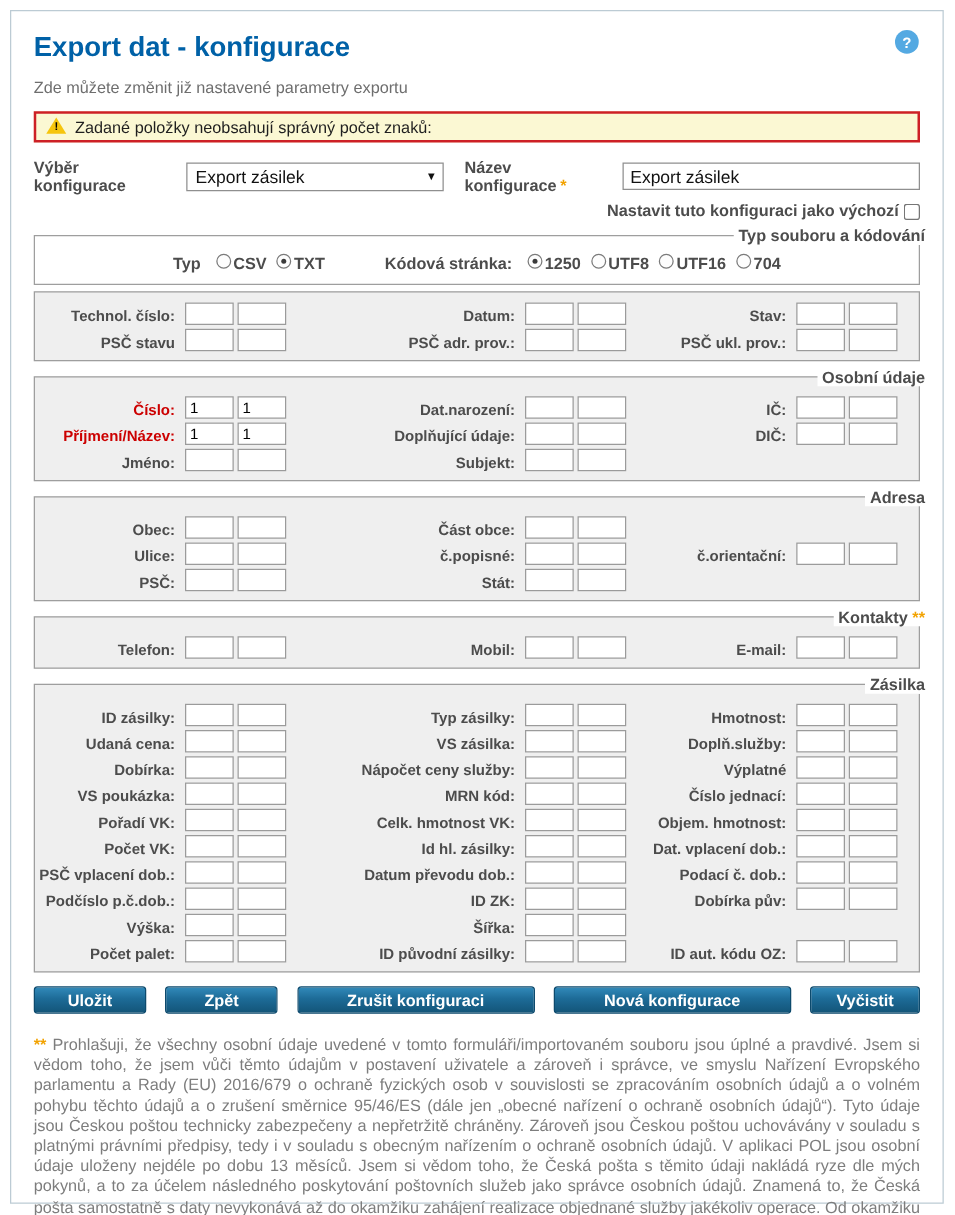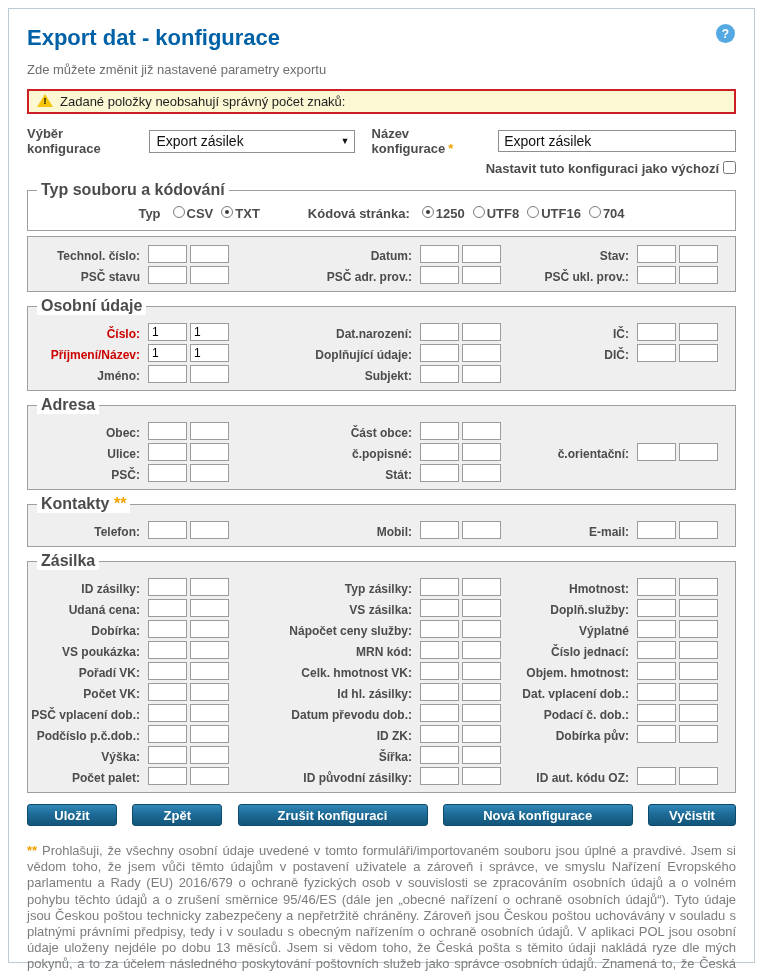--- a/index.html
+++ b/index.html
@@ -38,28 +38,28 @@
   .config-row { display:flex; align-items:center; margin-top:12px;
     font-size:13px; font-weight:bold; color:#4c4c4c; }
   .select-box { width:212px; height:23px; border:1px solid #8f8f8f; background:#fff;
     display:flex; align-items:center; justify-content:space-between; padding:0 4px 0 6px;
     margin-left:13px; font-weight:normal; font-size:14px; color:#111; cursor:pointer; }
   .select-arrow { font-size:9px; color:#111; }
   .name-label { margin-left:17px; }
   .req-mark { color:#f2a200; font-weight:bold; margin-left:3px; }
   .name-input { width:246px; height:22px; border:1px solid #8f8f8f; font-size:14px;
     color:#111; padding:0 5px; margin-left:8px; font-family:"Liberation Sans",sans-serif; }
-  .checkbox-row { display:flex; justify-content:flex-end; align-items:flex-start; gap:4px;
+  .checkbox-row { display:flex; justify-content:flex-end; align-items:flex-end; gap:4px;
     margin-top:5px; font-size:13px; font-weight:bold; color:#4c4c4c; }
   .checkbox-row input { width:13px; height:13px; margin:0; }
   
   fieldset { border:1px solid #9e9e9e; margin:5px 0 0 0; padding:2px 0 7px 0; background:#efefef; }
   fieldset.white { background:#ffffff; padding-bottom:9px; }
-  legend { font-size:16px; font-weight:bold; color:#4c4c4c; margin-left:9px;
-    padding:0 4px; background:#ffffff; }
+  legend { font-size:13px; font-weight:bold; color:#4c4c4c; margin-left:9px;
+    padding:0 4px; background:#ffffff;text-align:right; }
   .radio-row { display:flex; align-items:center; justify-content:center; gap:4px;
     font-size:13px; font-weight:bold; color:#4c4c4c; margin-top:5px; }
   .radio { display:inline-block; width:12px; height:12px; border-radius:50%;
     border:1px solid #7b7b7b; background:#fdfdfd; position:relative; margin:0 2px 0 8px; cursor:pointer; }
   .radio.checked::after { content:""; position:absolute; left:3px; top:3px;
     width:4px; height:4px; border-radius:50%; background:#3a3a3a; }
   .group-gap { width:40px; }
   .frow { display:grid; grid-template-columns:201px 272px 1fr; margin-top:3px; }
   .frow:first-of-type { margin-top:6px; }
   .cell { display:flex; align-items:flex-end; }

